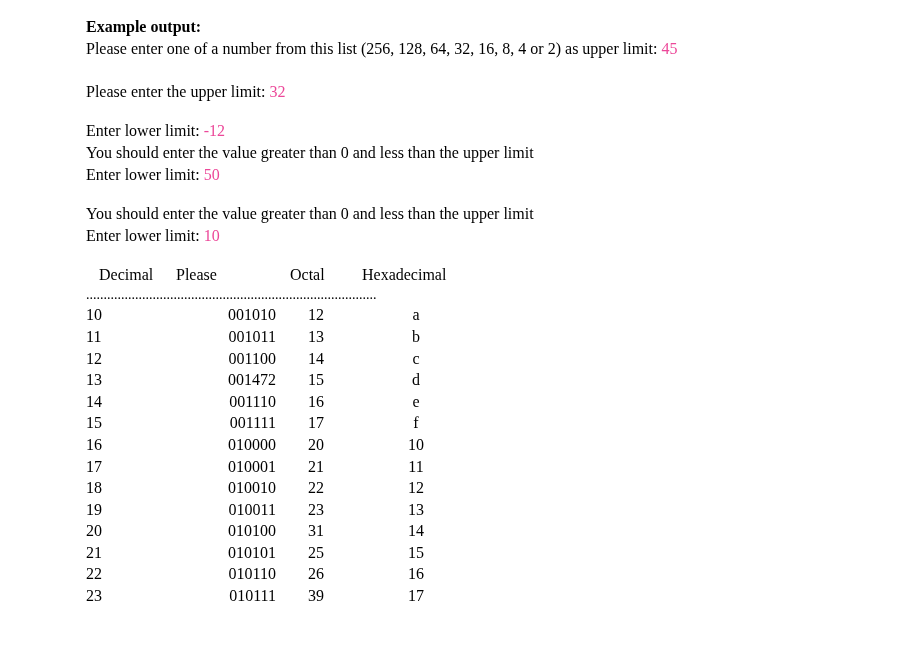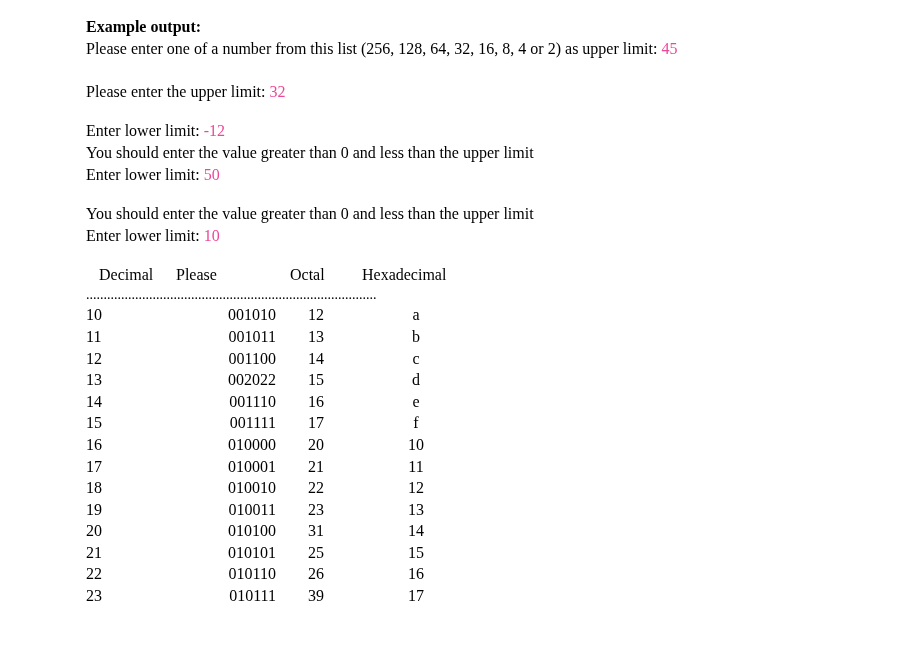--- a/index.html
+++ b/index.html
@@ -95,21 +95,21 @@
       <div class="c4">b</div>
     </div>
     <div class="row">
       <div class="c1">12</div>
       <div class="c2">001100</div>
       <div class="c3">14</div>
       <div class="c4">c</div>
     </div>
     <div class="row">
       <div class="c1">13</div>
-      <div class="c2">002022</div>
+      <div class="c2">001472</div>
       <div class="c3">15</div>
       <div class="c4">d</div>
     </div>
     <div class="row">
       <div class="c1">14</div>
       <div class="c2">001110</div>
       <div class="c3">16</div>
       <div class="c4">e</div>
     </div>
     <div class="row">

